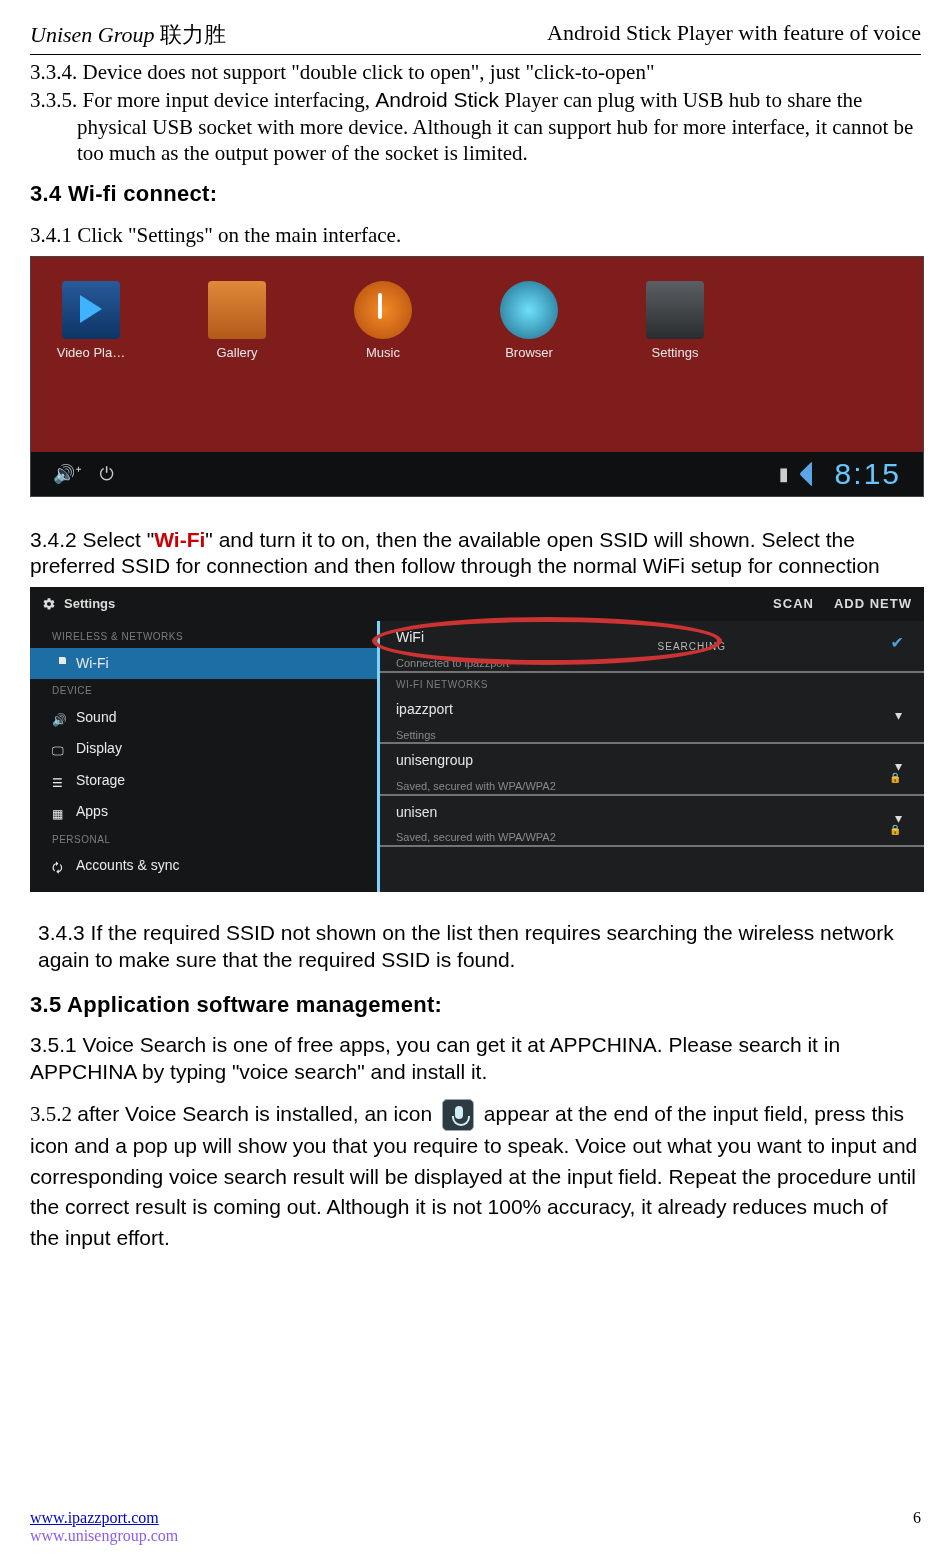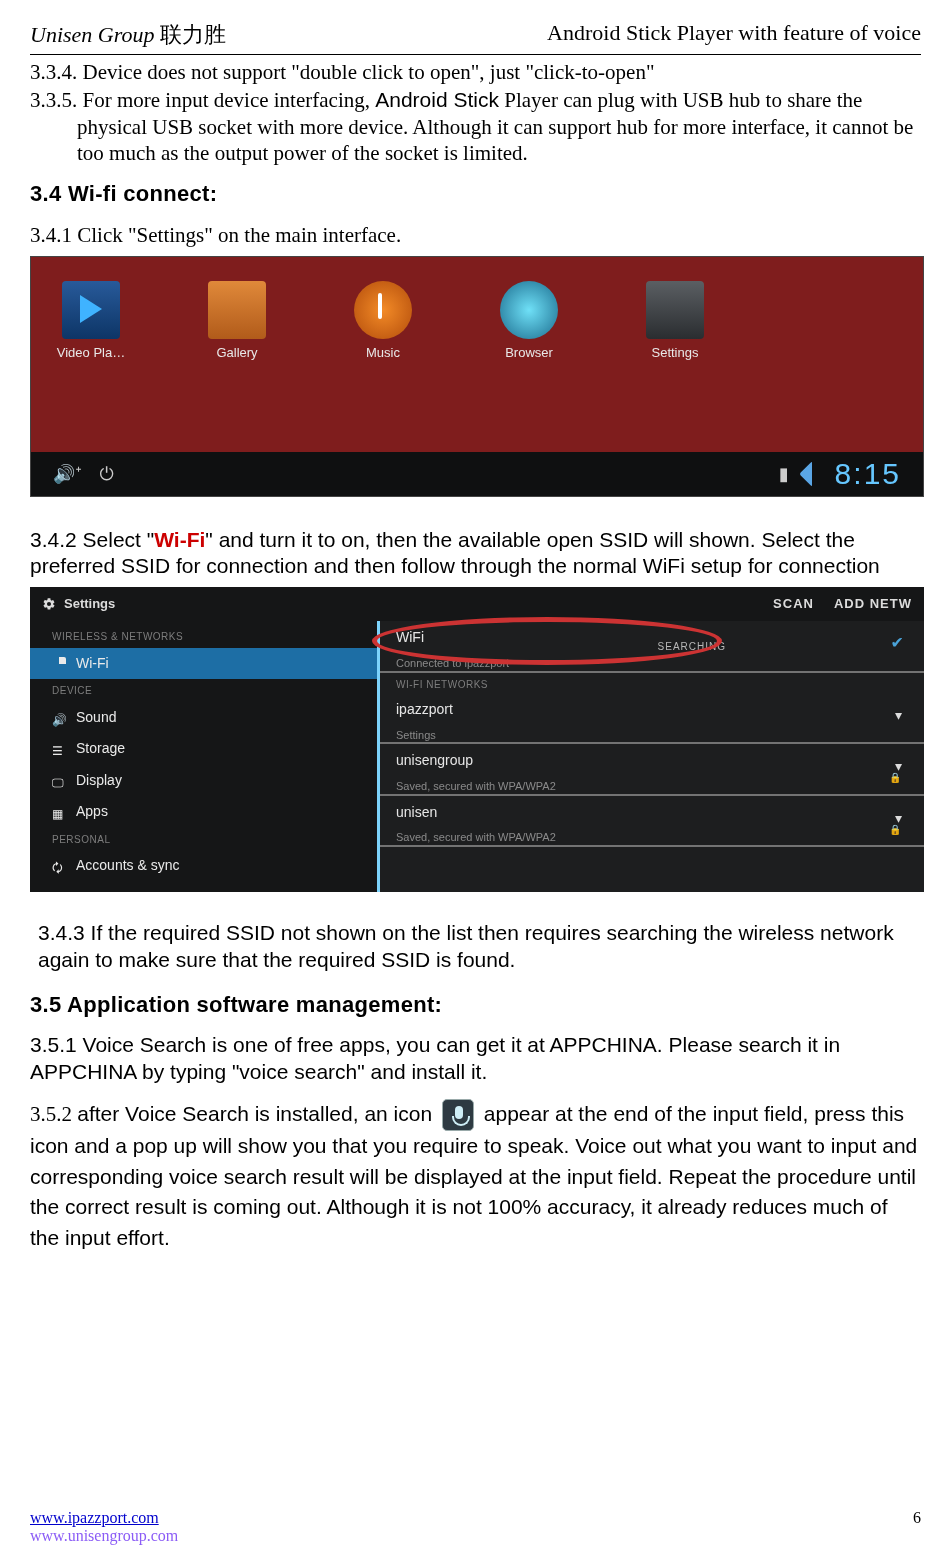--- a/index.html
+++ b/index.html
@@ -250,26 +250,26 @@
          <div class="side-item active">
            <span class="mini-icon mi-wifi"></span>
            <span>Wi-Fi</span>
          </div>
          <div class="cat-label">DEVICE</div>
          <div class="side-item">
            <span class="mini-icon mi-sound"></span>
            <span>Sound</span>
          </div>
          <div class="side-item">
+           <span class="mini-icon mi-display"></span>
+           <span>Display</span>
+         </div>
+         <div class="side-item">
            <span class="mini-icon mi-storage"></span>
            <span>Storage</span>
-         </div>
-         <div class="side-item">
-           <span class="mini-icon mi-display"></span>
-           <span>Display</span>
          </div>
          <div class="side-item">
            <span class="mini-icon mi-apps"></span>
            <span>Apps</span>
          </div>
          <div class="cat-label">PERSONAL</div>
          <div class="side-item">
            <span class="mini-icon mi-sync"></span>
            <span>Accounts &amp; sync</span>
          </div>

